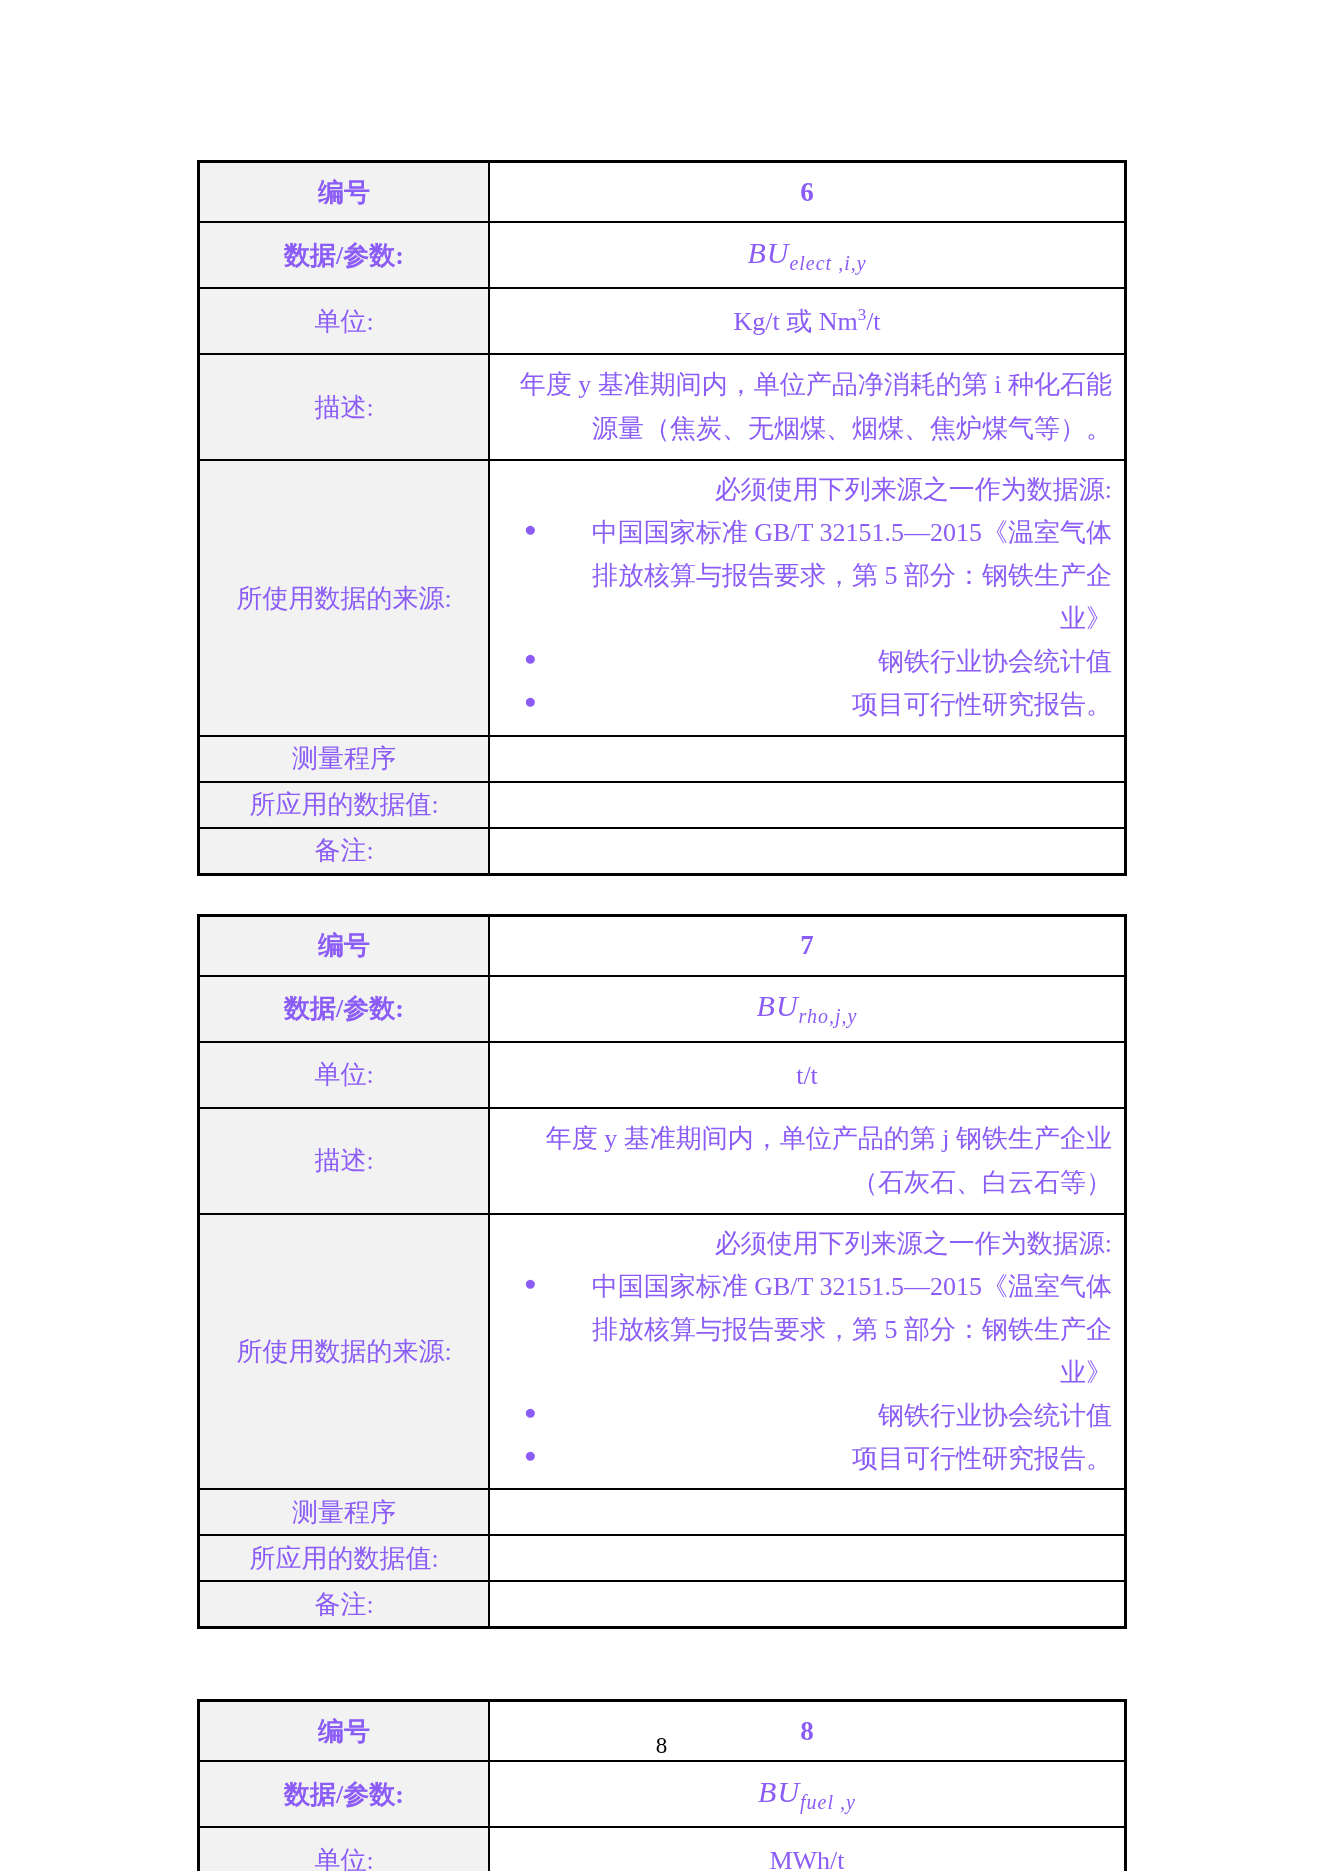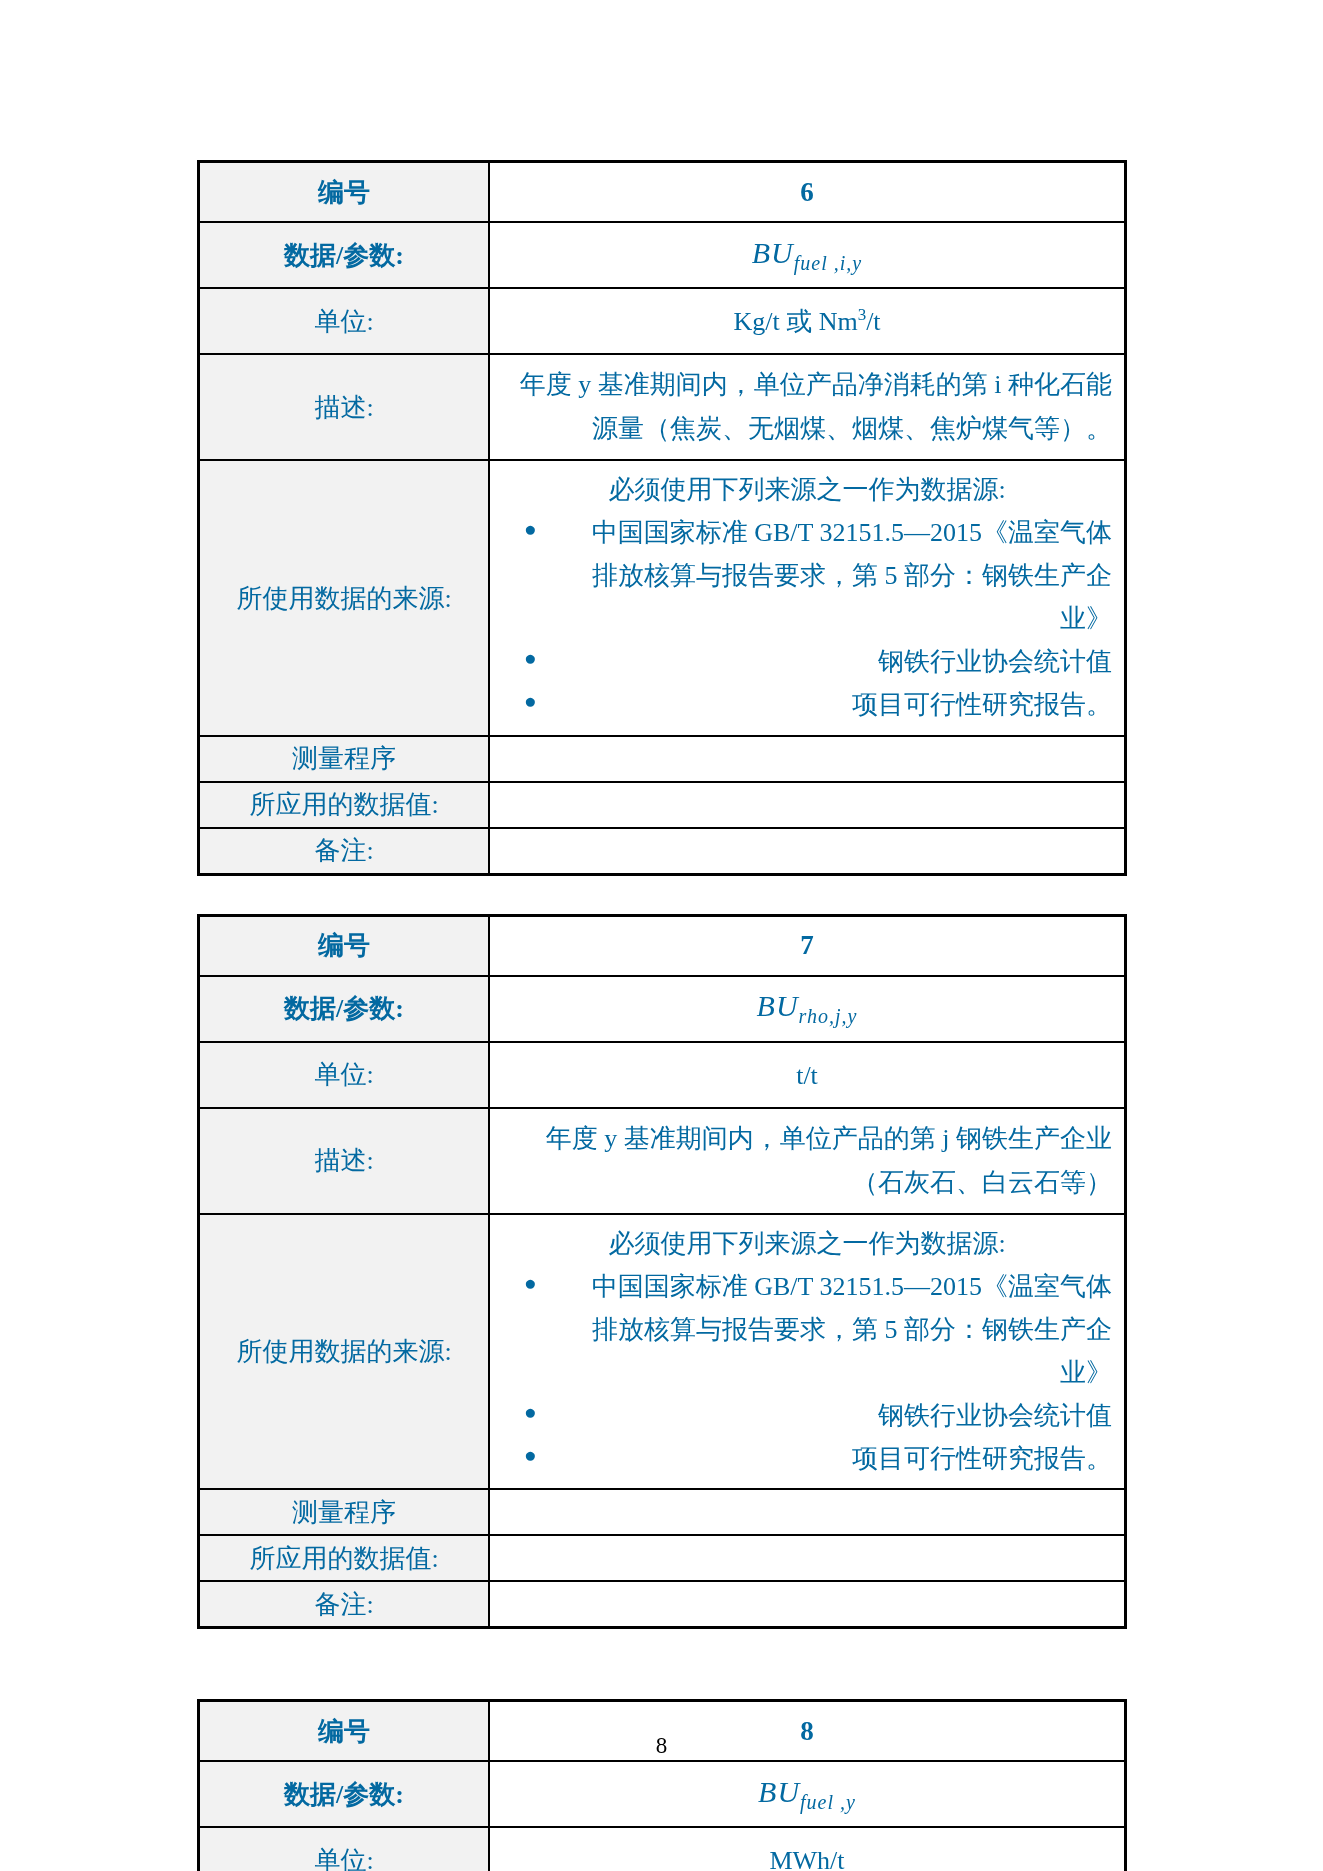--- a/index.html
+++ b/index.html
@@ -19,21 +19,21 @@
   table.doc-table {
     border-collapse: collapse;
     margin-left: 197px;
     width: 930px;
     table-layout: fixed;
     border: 3px solid #000000;
   }
   table.doc-table td {
     border: 2px solid #000000;
     font-size: 26px;
-    color: #0369a1;
+    color: #8b5cf6;
   }
   td.c-label {
     width: 272px;
     background: #f2f2f2;
     text-align: center;
     vertical-align: middle;
     padding: 4px 8px;
     border-right-width: 3px;
   }
   td.c-value {
@@ -56,21 +56,21 @@
   .unitline sup { font-size: 17px; }
 
   .desc-text {
     display: block;
     line-height: 1.7;
     padding: 4px 0;
     text-align: right;
   }
 
   .src { line-height: 1.65; padding: 4px 0; }
-  .src-intro { text-align: center; }
+  .src-intro { text-align: right; }
   .src-bullet { display: flex; align-items: flex-start; padding-left: 22px; }
   .src-marker { flex: 0 0 44px; font-size: 21px; }
   .src-text { flex: 1; text-align: right; }
 
   .page-num {
     position: absolute;
     top: 1733px;
     left: 0;
     width: 100%;
     text-align: center;
@@ -86,21 +86,21 @@
 
   <table class="doc-table">
     <tbody>
         <tr class="r-id">
       <td class="c-label"><span class="bold">编号</span></td>
       <td class="c-value center"><span class="idval">6</span></td>
     </tr>
     <tr class="r-param">
       <td class="c-label"><span class="bold">数据/参数:</span></td>
       <td class="c-value center">
-        <span class="formula"><span>BU</span><sub>fuel ,i,y</sub></span>
+        <span class="formula"><span>BU</span><sub>elect ,i,y</sub></span>
       </td>
     </tr>
     <tr class="r-unit">
       <td class="c-label"><span>单位:</span></td>
       <td class="c-value center">
         <span class="unitline"><span>Kg/t 或 Nm</span><sup>3</sup><span>/t</span></span>
       </td>
     </tr>
     <tr>
       <td class="c-label"><span>描述:</span></td>

